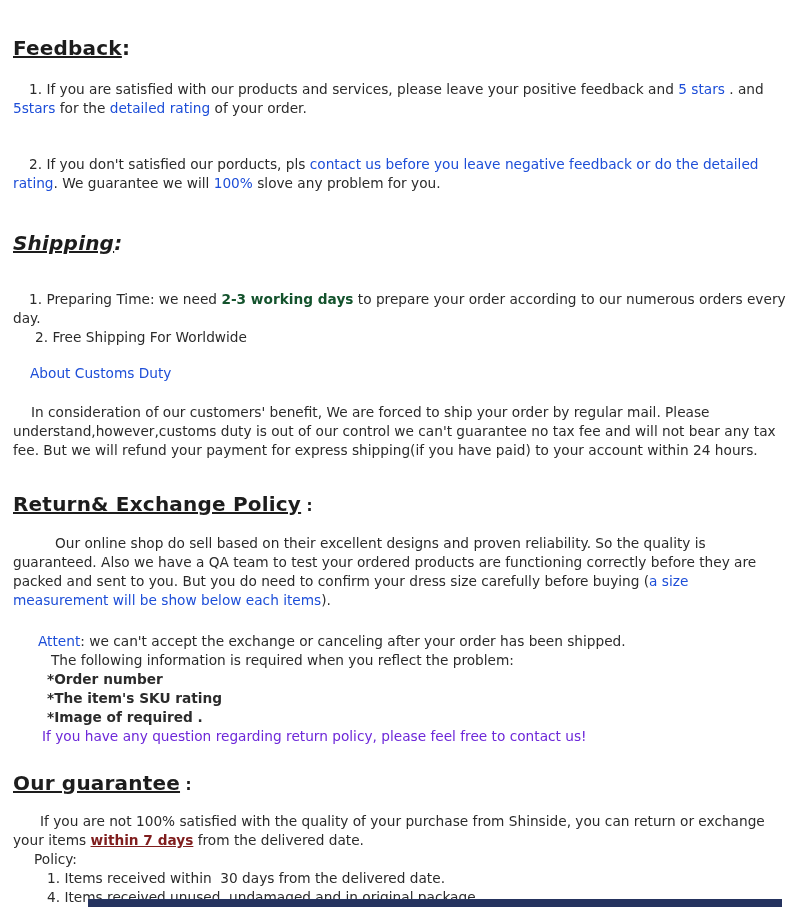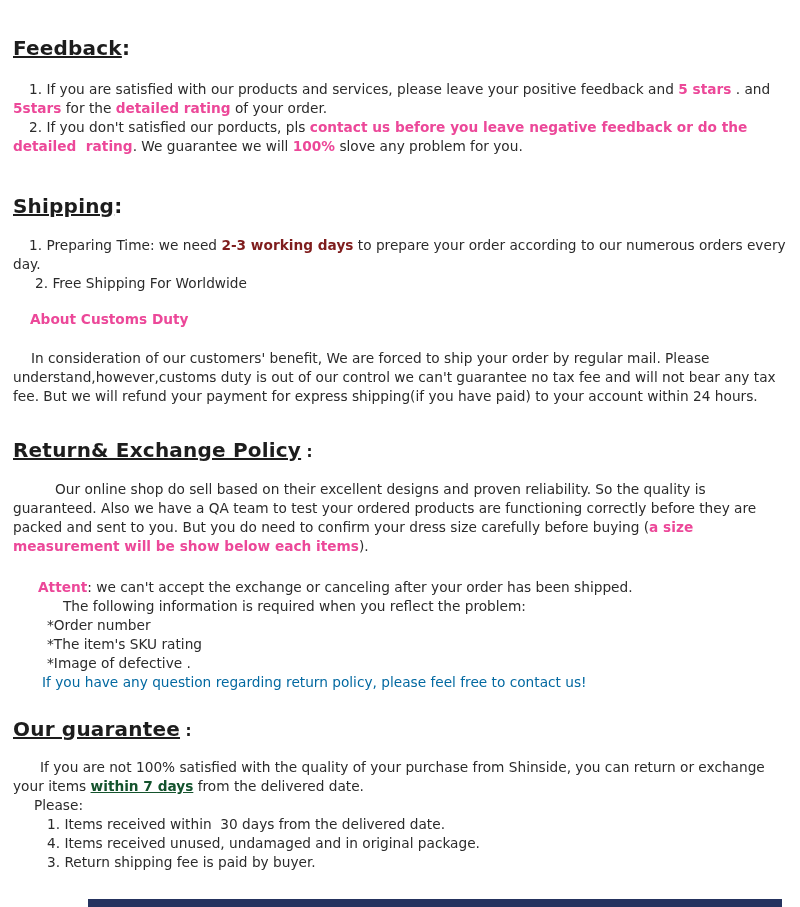--- a/index.html
+++ b/index.html
@@ -6,41 +6,41 @@
   html, body { margin: 0; padding: 0; background: #ffffff; }
   body { font-family: "DejaVu Sans", sans-serif; color: #2b2b2b; }
   .page { width: 800px; height: 907px; position: relative; padding: 30px 14px 16px 13px; overflow: hidden; background: #ffffff; }
 
   h2 { font-size: 20px; font-weight: bold; color: #1d1d1d; margin: 0; white-space: pre-wrap; letter-spacing: 0.2px; }
   .hu { text-decoration: underline; }
   .h-colon-big { font-size: 20px; }
   .h-colon-small { font-size: 15px; }
 
   .txt { font-size: 13.7px; line-height: 19px; margin: 0; white-space: pre-wrap; }
-  .rb { color: #ec4899; font-weight: bold; }
-  .b { font-weight: bold; color: #7f1d1d; }
-  .bu { font-weight: bold; color: #14532d; text-decoration: underline; }
+  .rb { color: #1d4ed8; font-weight: normal; }
+  .b { font-weight: bold; color: #14532d; }
+  .bu { font-weight: bold; color: #7f1d1d; text-decoration: underline; }
 
   .h-feedback { margin: 6px 0 20px 0; }
   .p-fb1 { text-indent: 16px; }
-  .p-fb2 { text-indent: 16px; }
+  .p-fb2 { text-indent: 16px; margin-top: 37px; }
 
-  .h-shipping { margin: 38px 0 18px 0; }
+  .h-shipping { margin: 38px 0 35px 0; font-style: italic; }
   .p-sh1 { text-indent: 16px; }
   .p-sh2 { margin-left: 22px; }
   .p-customs-title { margin: 17px 0 20px 17px; }
   .p-customs-body { text-indent: 18px; }
   .p-apology { margin: 22px 0 0 20px; }
 
   .h-return { margin: 32px 0 18px 0; }
   .p-ret1 { text-indent: 42px; }
   .p-attent { margin: 22px 0 0 25px; }
-  .p-info { margin-left: 50px; }
-  .p-bullet { margin-left: 34px; }
-  .p-contact { margin-left: 29px; color: #0369a1; }
+  .p-info { margin-left: 38px; }
+  .p-bullet { margin-left: 34px; font-weight: bold; }
+  .p-contact { margin-left: 29px; color: #6d28d9; }
 
   .h-guarantee { margin: 25px 0 17px 0; }
   .p-gu1 { text-indent: 27px; }
   .p-request { margin-left: 21px; }
   .p-item { margin-left: 34px; }
 
   .bottom-strip { position: absolute; bottom: 0; left: 88px; width: 694px; height: 8px; background: #25335f; }
 </style>
 </head>
 <body>
@@ -72,31 +72,31 @@
     <h2 class="h-return"><span class="hu">Return&amp; Exchange Policy</span><span class="h-colon-small"> :</span></h2>
 
     <p class="txt p-ret1"><span>Our online shop do sell based on their excellent designs and proven reliability. So the quality is guaranteed. Also we have a QA team to test your ordered products are functioning correctly before they are packed and sent to you. But you do need to confirm your dress size carefully before buying (</span><span class="rb">a size measurement will be show below each items</span><span>).</span></p>
 
     <p class="txt p-attent"><span class="rb">Attent</span><span>: we can't accept the exchange or canceling after your order has been shipped.</span></p>
 
     <p class="txt p-info">The following information is required when you reflect the problem:</p>
 
     <p class="txt p-bullet">*Order number</p>
     <p class="txt p-bullet">*The item's SKU rating</p>
-    <p class="txt p-bullet">*Image of defective .</p>
+    <p class="txt p-bullet">*Image of required .</p>
 
     <p class="txt p-contact">If you have any question regarding return policy, please feel free to contact us!</p>
   </section>
 
   <section>
     <h2 class="h-guarantee"><span class="hu">Our guarantee</span><span class="h-colon-small"> :</span></h2>
 
     <p class="txt p-gu1"><span>If you are not 100% satisfied with the quality of your purchase from Shinside, you can return or exchange your items </span><span class="bu">within 7 days</span><span> from the delivered date.</span></p>
 
-    <p class="txt p-request">Please:</p>
+    <p class="txt p-request">Policy:</p>
 
     <p class="txt p-item">1. Items received within  30 days from the delivered date.</p>
     <p class="txt p-item">4. Items received unused, undamaged and in original package.</p>
     <p class="txt p-item">3. Return shipping fee is paid by buyer.</p>
   </section>
 
   <div class="bottom-strip"></div>
 
 </div>
 

